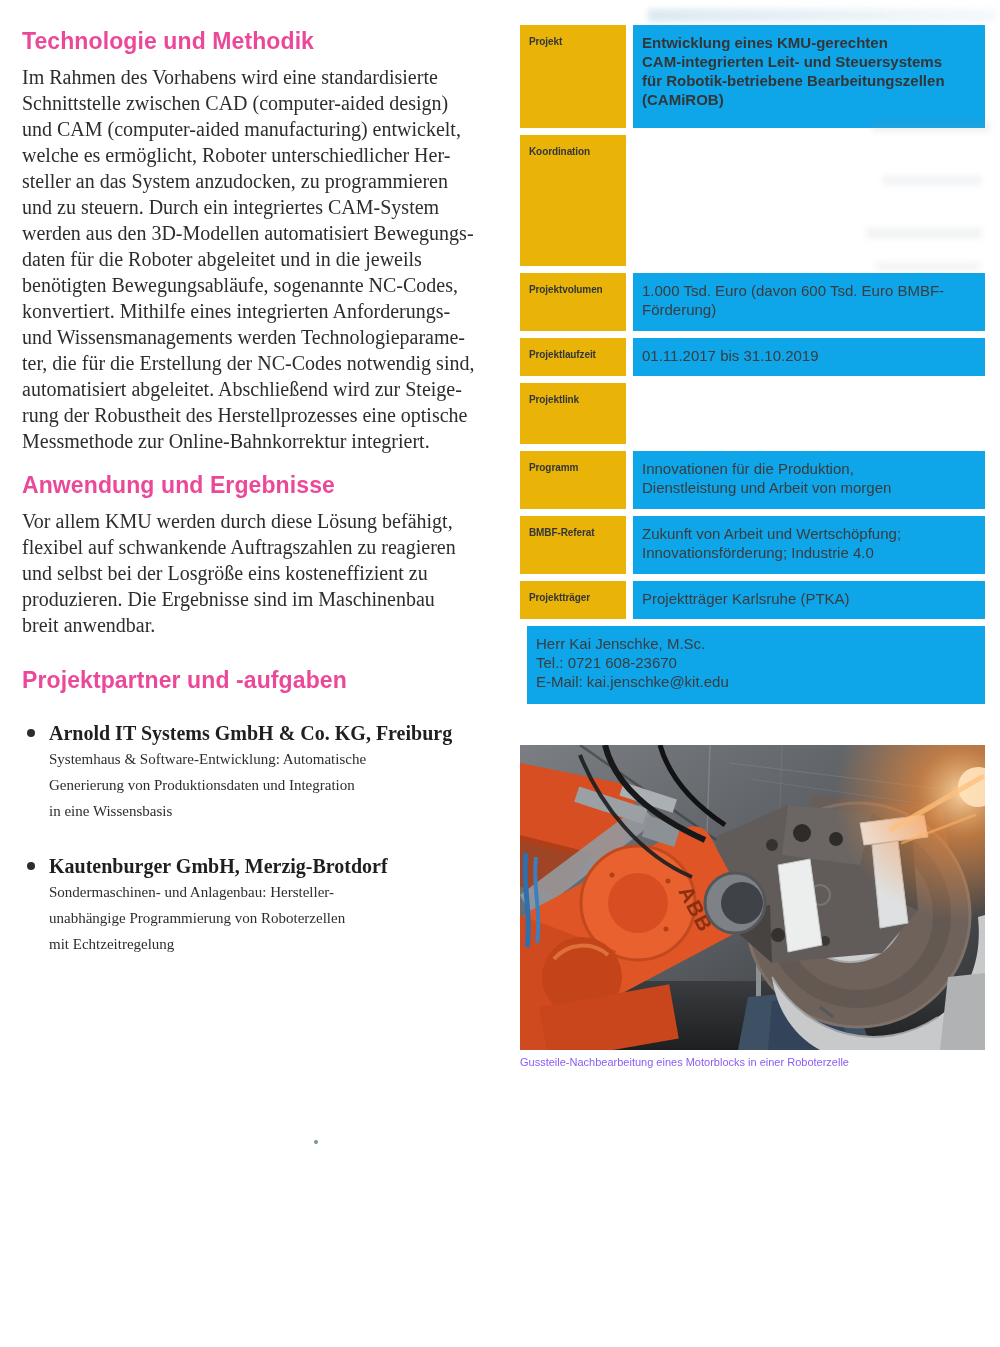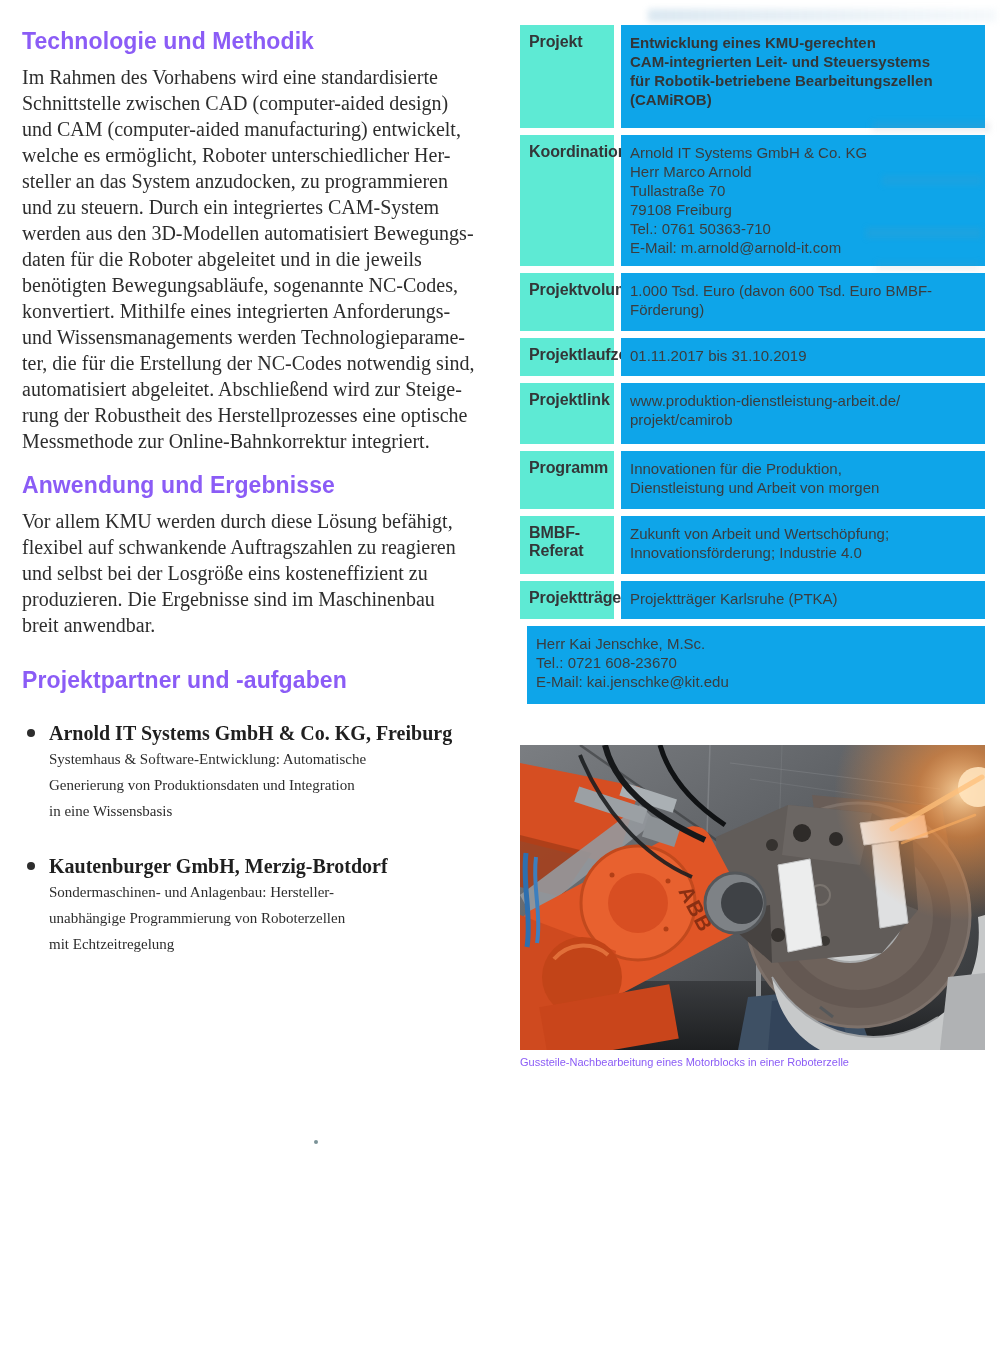--- a/index.html
+++ b/index.html
@@ -4,21 +4,21 @@
 <style>
   html,body{margin:0;padding:0;}
   body{
     width:1000px;height:1347px;position:relative;background:#ffffff;
     font-family:"Liberation Sans",sans-serif;overflow:hidden;
   }
   
   .left-col{position:absolute;left:22px;top:28px;width:474px;}
   .sec-heading{
     font-family:"Liberation Sans",sans-serif;font-weight:bold;font-size:23px;
-    color:#8b5cf6;margin:0 0 9px 0;letter-spacing:0.1px;
+    color:#ec4899;margin:0 0 9px 0;letter-spacing:0.1px;
   }
   .body-text{
     font-family:"Liberation Serif",serif;font-size:20px;line-height:26px;
     color:#2d2d2d;margin:0;white-space:pre-line;
   }
   .h2-gap{margin-top:18px;}
   .h3-gap{margin-top:29px;}
   .bullet-list{margin:26px 0 4px 0;padding:0;list-style:none;}
   .bullet-item{display:flex;margin:0 0 29px 0;}
   .bullet-dot{
@@ -30,22 +30,22 @@
     line-height:26px;color:#1f1f1f;
   }
   .bullet-body{
     font-family:"Liberation Serif",serif;font-size:15px;line-height:26px;
     color:#2d2d2d;white-space:pre-line;
   }
   
   .info-table{position:absolute;left:520px;top:25px;width:465px;}
   .trow{display:flex;margin-bottom:7px;align-items:stretch;}
   .tlabel{
-    width:94px;flex:none;background:#5eead4;color:#333638;
-    font-weight:bold;font-size:16px;line-height:18px;
+    width:106px;flex:none;background:#eab308;color:#333638;
+    font-weight:bold;font-size:10px;line-height:18px;
     padding:8px 3px 8px 9px;box-sizing:border-box;letter-spacing:-0.1px;
   }
   .tvalue{
     flex:1;margin-left:7px;background:#0ea5e9;color:#3a3d3f;
     font-size:15px;line-height:19px;padding:8px 8px 8px 9px;
     box-sizing:border-box;white-space:pre-line;
   }
   .tvalue.bold{font-weight:bold;color:#333638;}
   .r1{min-height:103px}.r2{min-height:131px}.r3{min-height:58px}
   .r4{min-height:38px}.r5{min-height:61px}.r6{min-height:58px}
@@ -122,40 +122,32 @@
 <div class="info-table">
   <div class="trow r1">
     <div class="tlabel">Projekt</div>
     <div class="tvalue bold">Entwicklung eines KMU-gerechten
 CAM-integrierten Leit- und Steuersystems
 für Robotik-betriebene Bearbeitungszellen
 (CAMiROB)</div>
   </div>
   <div class="trow r2">
     <div class="tlabel">Koordination</div>
-    <div class="tvalue">Arnold IT Systems GmbH &amp; Co. KG
-Herr Marco Arnold
-Tullastraße 70
-79108 Freiburg
-Tel.: 0761 50363-710
-E-Mail: m.arnold@arnold-it.com</div>
   </div>
   <div class="trow r3">
     <div class="tlabel">Projektvolumen</div>
     <div class="tvalue">1.000 Tsd. Euro (davon 600 Tsd. Euro BMBF-
 Förderung)</div>
   </div>
   <div class="trow r4">
     <div class="tlabel">Projektlaufzeit</div>
     <div class="tvalue">01.11.2017 bis 31.10.2019</div>
   </div>
   <div class="trow r5">
     <div class="tlabel">Projektlink</div>
-    <div class="tvalue">www.produktion-dienstleistung-arbeit.de/
-projekt/camirob</div>
   </div>
   <div class="trow r6">
     <div class="tlabel">Programm</div>
     <div class="tvalue">Innovationen für die Produktion,
 Dienstleistung und Arbeit von morgen</div>
   </div>
   <div class="trow r7">
     <div class="tlabel">BMBF-Referat</div>
     <div class="tvalue">Zukunft von Arbeit und Wertschöpfung;
 Innovationsförderung; Industrie 4.0</div>

